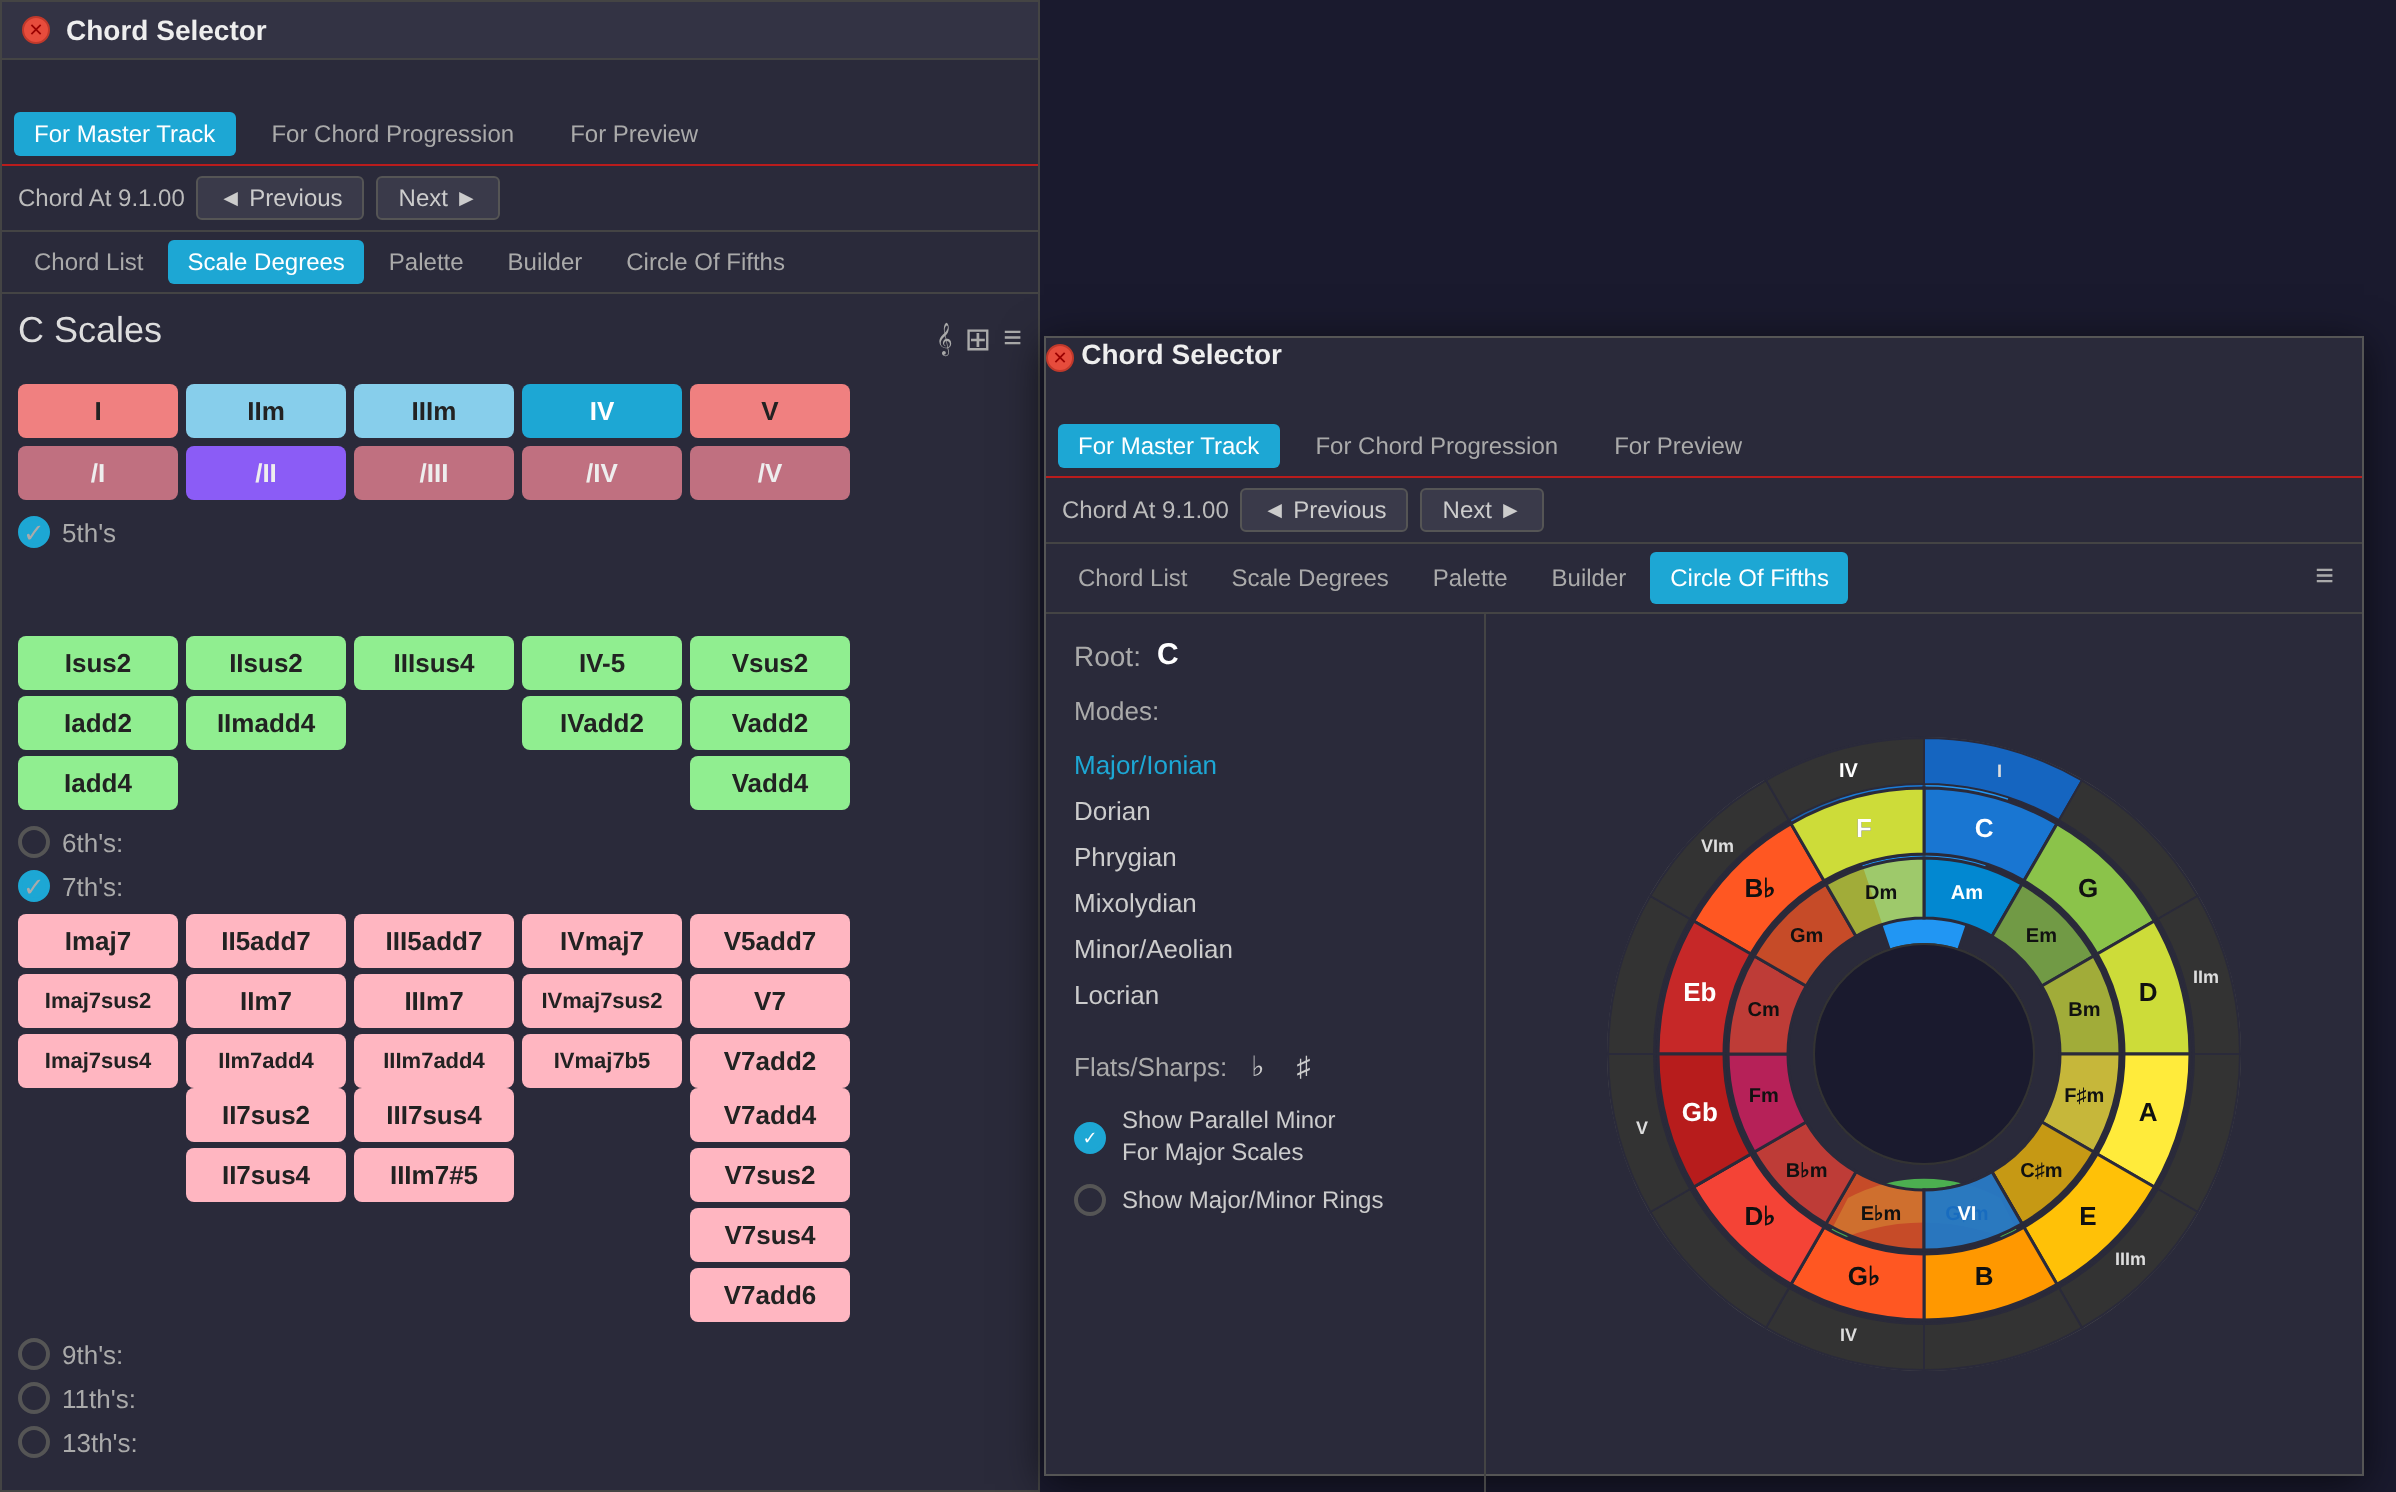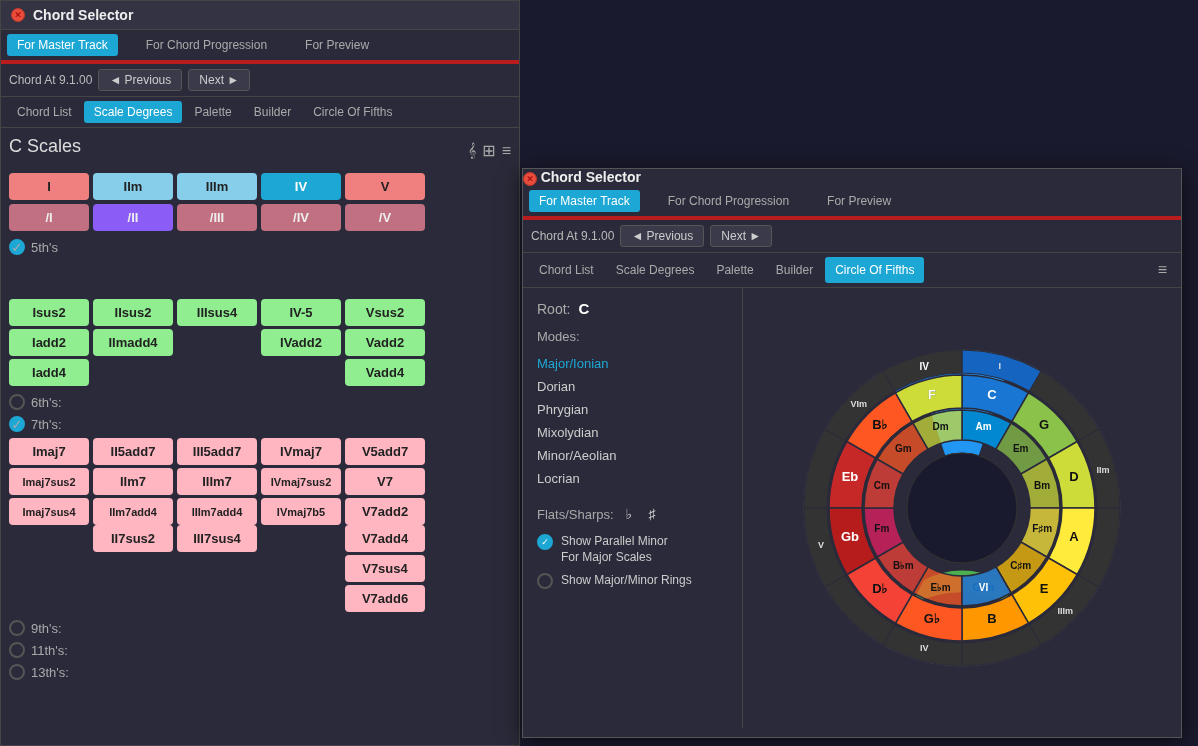--- a/index.html
+++ b/index.html
@@ -44,24 +44,25 @@
       border: 1px solid #c0392b;
     }
     .window-title {
       color: #eee;
       font-size: 14px;
       font-weight: 600;
     }
 
     .tabs-row {
       display: flex;
-      gap: 18px;
+      gap: 8px;
       padding: 4px 6px;
       background: #2a2a3a;
-      border-bottom: 4px solid #b91c1c;
+      border-bottom: 1px solid #b91c1c;
+      margin-top: 22px;
     }
     .tab-btn {
       padding: 4px 10px;
       border: none;
       border-radius: 3px;
       cursor: pointer;
       font-size: 12px;
       background: transparent;
       color: #aaa;
     }
@@ -228,21 +229,21 @@
       font-size: 14px;
       cursor: pointer;
       color: #ccc;
       background: none;
       border: none;
       padding: 2px 4px;
     }
 
     .checkbox-row {
       display: flex;
-      align-items: flex-start;
+      align-items: center;
       gap: 8px;
       margin: 6px 0;
       font-size: 12px;
       color: #ccc;
     }
     .cb-circle {
       width: 16px; height: 16px;
       border-radius: 50%;
       border: 2px solid #555;
       display: inline-flex;
@@ -382,20 +383,27 @@
       <button class="chord-btn seven-btn" style="font-size:11px;">IIIm7add4</button>
       <button class="chord-btn seven-btn" style="font-size:11px;">IVmaj7b5</button>
       <button class="chord-btn seven-btn">V7add2</button>
     </div>
     <div class="chord-row" style="margin-bottom: 3px;">
       <span style="min-width:80px;"></span>
       <button class="chord-btn seven-btn">II7sus2</button>
       <button class="chord-btn seven-btn">III7sus4</button>
       <span style="min-width:80px;"></span>
       <button class="chord-btn seven-btn">V7add4</button>
+    </div>
+    <div class="chord-row" style="margin-bottom: 3px;">
+      <span style="min-width:80px;"></span>
+      <button class="chord-btn seven-btn">II7sus4</button>
+      <button class="chord-btn seven-btn">IIIm7#5</button>
+      <span style="min-width:80px;"></span>
+      <button class="chord-btn seven-btn">V7sus2</button>
     </div>
     <div class="chord-row" style="margin-bottom: 3px;">
       <span style="min-width:80px;"></span>
       <span style="min-width:80px;"></span>
       <span style="min-width:80px;"></span>
       <span style="min-width:80px;"></span>
       <button class="chord-btn seven-btn">V7sus4</button>
     </div>
     <div class="chord-row" style="margin-bottom: 8px;">
       <span style="min-width:80px;"></span>

